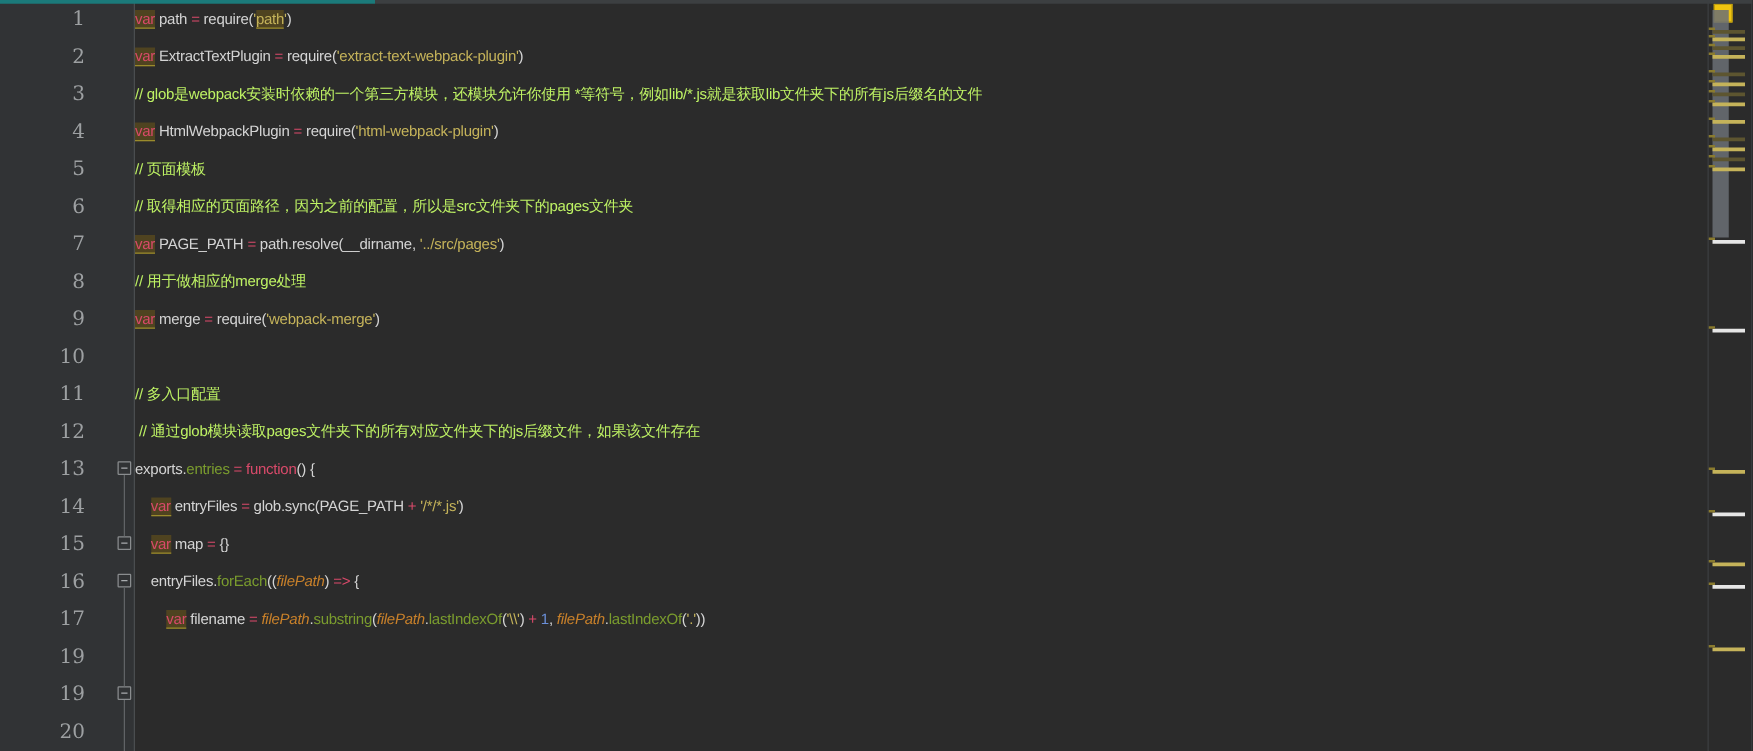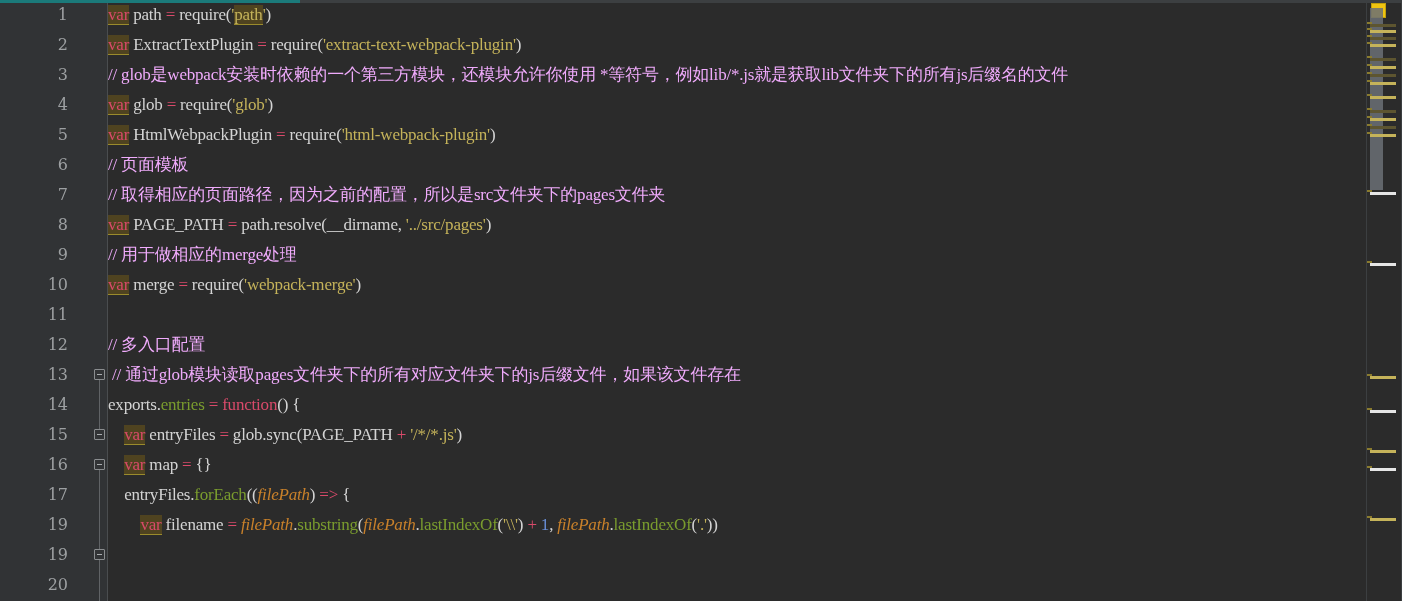--- a/index.html
+++ b/index.html
@@ -123,30 +123,30 @@
     left: 108px;
     width: 1258px;
     height: 601px;
     z-index: 4;
     overflow: hidden;
   }
   .line {
     height: 30px;
     line-height: 30px;
     white-space: pre;
-    font-size: 17px;
-    font-family: Liberation Serif, serif;
+    font-size: 12px;
+    font-family: Liberation Sans, sans-serif;
     color: #a9b7c6;
     letter-spacing: -0.2px;
   }
   .t-var     { color: #d94a6a; background: #4f4320; border-bottom: 1px solid #9a8b2c; }
   .t-plain   { color: #d4d4d4; }
   .t-str     { color: #c5b35a; }
   .t-strhl   { color: #c5b35a; background: #4f4320; border-bottom: 1px solid #9a8b2c; }
-  .t-cmt     { color: #f0abfc; }
+  .t-cmt     { color: #bef264; }
   .t-fn      { color: #7a9c2e; }
   .t-fnpink  { color: #d94a6a; }
   .t-op      { color: #d94a6a; }
   .t-param   { color: #c8802a; font-style: italic; }
   .t-num     { color: #6a8fd8; }
 
   
   .scroll-area {
     position: absolute;
     top: 0; right: 0;
@@ -237,21 +237,20 @@
       <div class="fold-box" style="top: 549px;"></div>
       <div class="fold-line" style="top: 380px; height: 49px;"></div>
       <div class="fold-line" style="top: 470px; height: 79px;"></div>
       <div class="fold-line" style="top: 560px; height: 60px;"></div>
     </div>
 
   <div class="code" id="code">
       <div class="line"><span class="t-var">var</span><span class="t-plain"> path </span><span class="t-op">=</span><span class="t-plain"> require(</span><span class="t-str">'</span><span class="t-strhl">path</span><span class="t-str">'</span><span class="t-plain">)</span></div>
       <div class="line"><span class="t-var">var</span><span class="t-plain"> ExtractTextPlugin </span><span class="t-op">=</span><span class="t-plain"> require(</span><span class="t-str">'extract-text-webpack-plugin'</span><span class="t-plain">)</span></div>
       <div class="line"><span class="t-cmt">// glob是webpack安装时依赖的一个第三方模块，还模块允许你使用 *等符号，例如lib/*.js就是获取lib文件夹下的所有js后缀名的文件</span></div>
-      <div class="line"><span class="t-var">var</span><span class="t-plain"> glob </span><span class="t-op">=</span><span class="t-plain"> require(</span><span class="t-str">'glob'</span><span class="t-plain">)</span></div>
       <div class="line"><span class="t-var">var</span><span class="t-plain"> HtmlWebpackPlugin </span><span class="t-op">=</span><span class="t-plain"> require(</span><span class="t-str">'html-webpack-plugin'</span><span class="t-plain">)</span></div>
       <div class="line"><span class="t-cmt">// 页面模板</span></div>
       <div class="line"><span class="t-cmt">// 取得相应的页面路径，因为之前的配置，所以是src文件夹下的pages文件夹</span></div>
       <div class="line"><span class="t-var">var</span><span class="t-plain"> PAGE_PATH </span><span class="t-op">=</span><span class="t-plain"> path.resolve(</span><span class="t-plain">__dirname</span><span class="t-plain">, </span><span class="t-str">'../src/pages'</span><span class="t-plain">)</span></div>
       <div class="line"><span class="t-cmt">// 用于做相应的merge处理</span></div>
       <div class="line"><span class="t-var">var</span><span class="t-plain"> merge </span><span class="t-op">=</span><span class="t-plain"> require(</span><span class="t-str">'webpack-merge'</span><span class="t-plain">)</span></div>
       <div class="line">&nbsp;</div>
       <div class="line"><span class="t-cmt">// 多入口配置</span></div>
       <div class="line"><span class="t-cmt"> // 通过glob模块读取pages文件夹下的所有对应文件夹下的js后缀文件，如果该文件存在</span></div>
       <div class="line"><span class="t-plain">exports.</span><span class="t-fn">entries</span><span class="t-plain"> </span><span class="t-op">=</span><span class="t-plain"> </span><span class="t-fnpink">function</span><span class="t-plain">() {</span></div>

